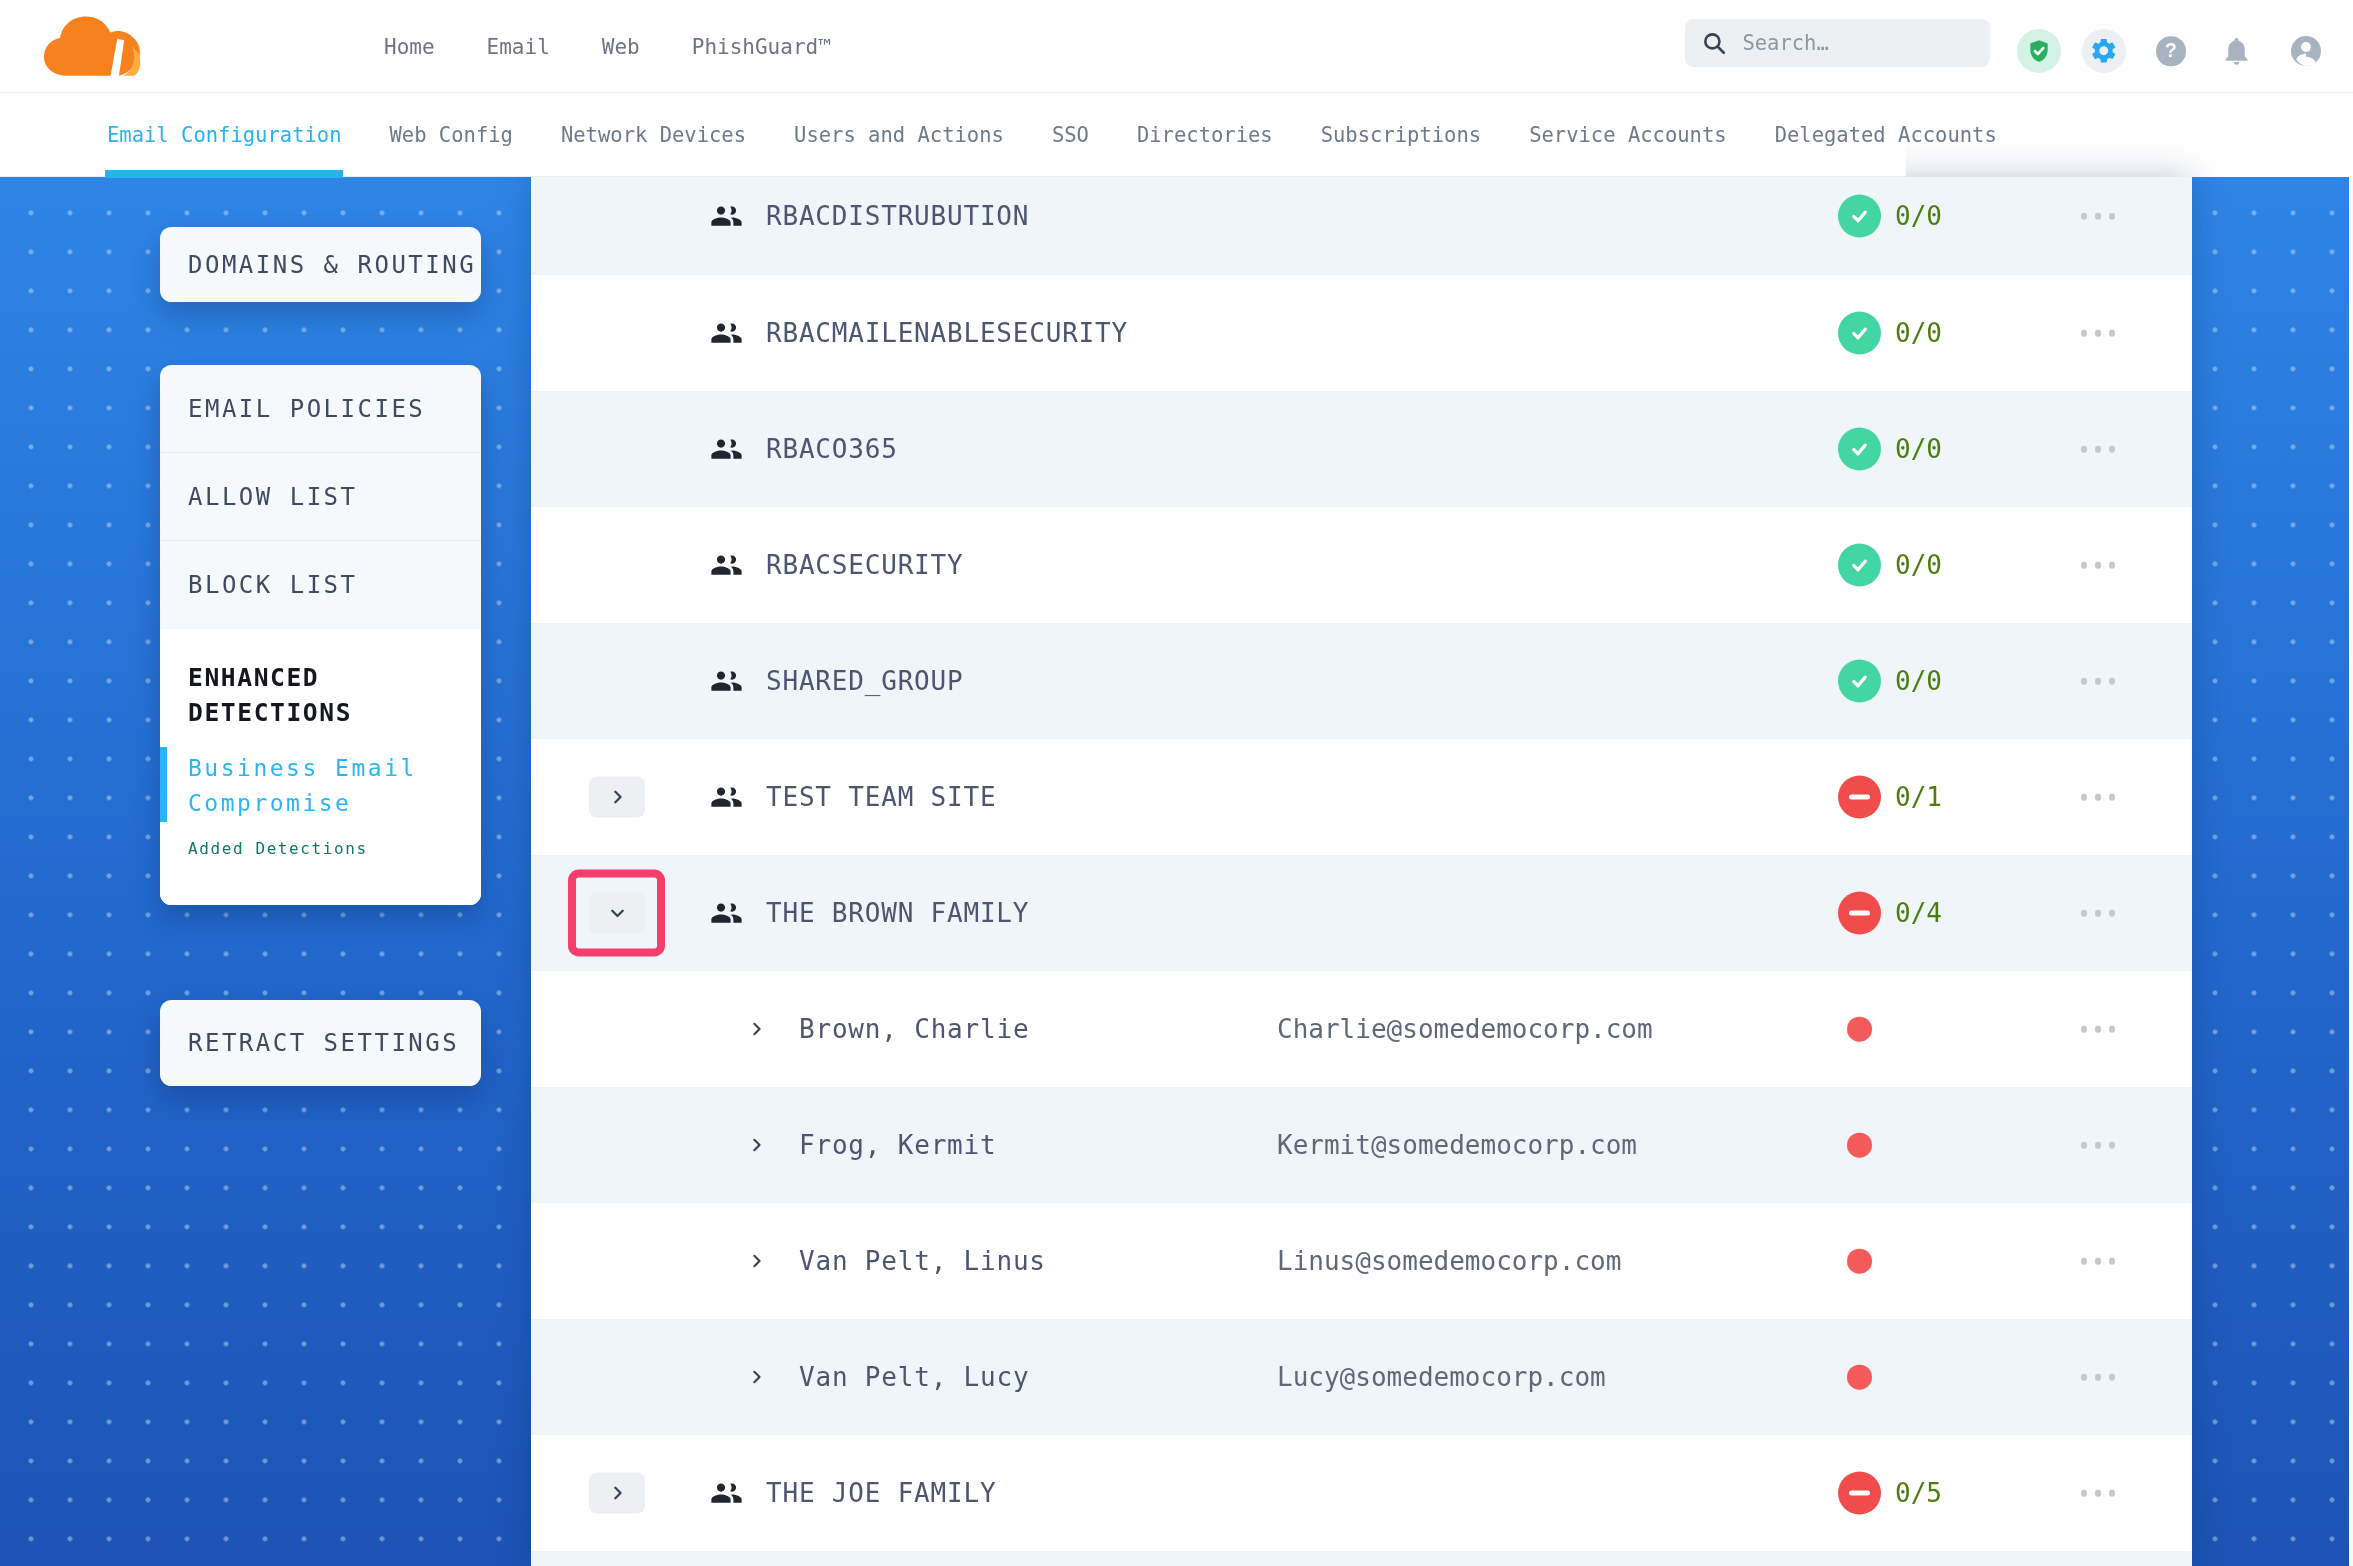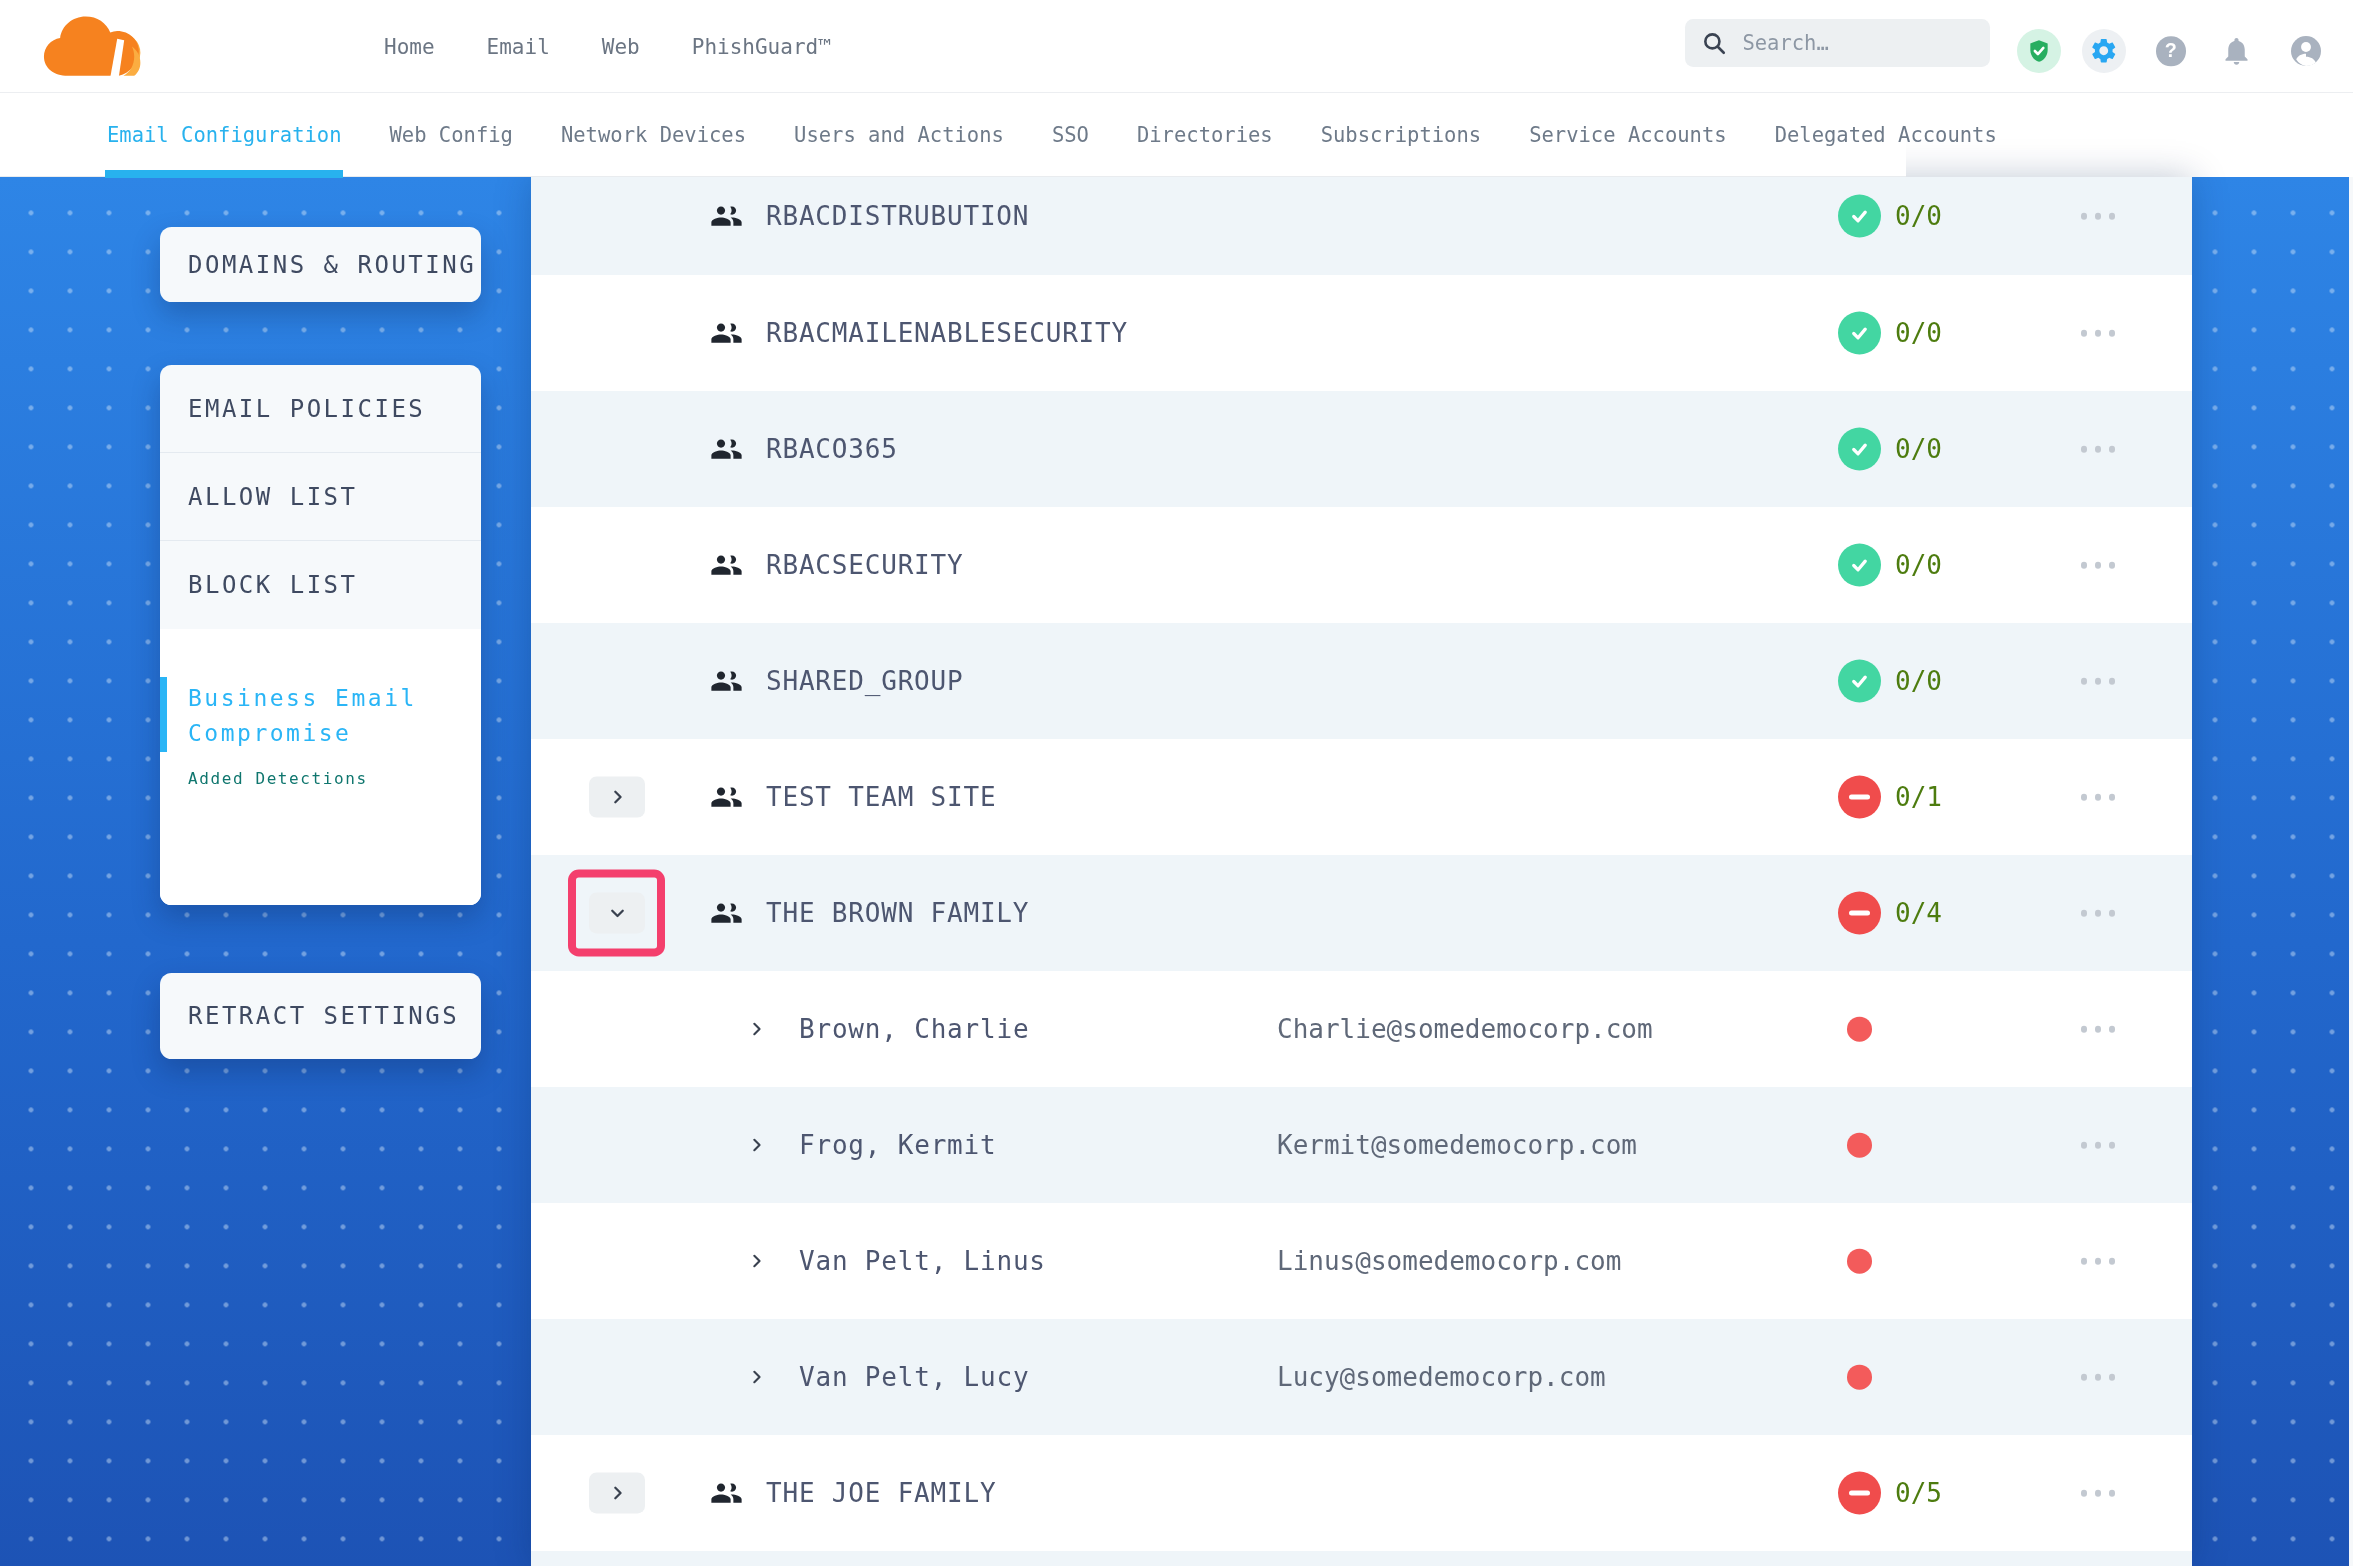--- a/index.html
+++ b/index.html
@@ -59,21 +59,21 @@
   .sb-item{height:88px;display:flex;align-items:center;padding-left:28px;
            border-bottom:1.6px solid #e4eaf0;box-sizing:border-box;font-size:24px;
            letter-spacing:2.5px;color:#3f4a61;cursor:pointer;}
   .enhanced{background:#ffffff;height:277px;padding:31px 28px 0;box-sizing:border-box;position:relative;}
   .enh-title{font-size:24.6px;font-weight:bold;letter-spacing:1.6px;color:#15171f;
              line-height:35px;width:246px;}
   .bec{position:relative;margin-top:20.5px;font-size:23px;letter-spacing:2.5px;color:#2ab5f6;
        line-height:35px;width:246px;cursor:pointer;}
   .bec::before{content:"";position:absolute;left:-28px;top:-3.3px;bottom:-1.6px;width:7.4px;background:#2ab5f6;}
   .added{margin-top:18px;font-size:16px;letter-spacing:1.6px;color:#0f766e;cursor:pointer;}
-  .card-3{top:796px;height:86px;display:flex;align-items:center;padding-left:28px;}
+  .card-3{top:823px;height:86px;display:flex;align-items:center;padding-left:28px;}
 
   
   .panel{position:absolute;left:531px;top:0;width:1661px;height:1390px;background:#fff;
          box-shadow:0 0 33px rgba(8,35,85,0.25);}
   .row{position:relative;width:100%;}
   .row.light{background:#eff5f9;}
   .row.white{background:#ffffff;}
   .row.h-first{height:98px;}
   .row.h{height:116px;}
   .row.h-last{height:21px;}
@@ -185,20 +185,21 @@
       <div class="sb-item">
           <span>EMAIL POLICIES</span>
         </div>
       <div class="sb-item">
           <span>ALLOW LIST</span>
         </div>
       <div class="sb-item" style="border-bottom:none;">
           <span>BLOCK LIST</span>
         </div>
       <div class="enhanced">
+        <div class="enh-title">ENHANCED DETECTIONS</div>
         <div class="bec">Business Email Compromise</div>
         <div class="added">Added Detections</div>
       </div>
     </div>
 
     <div class="card card-3">
       <span class="card-label">RETRACT SETTINGS</span>
     </div>
 
     <main class="panel">

